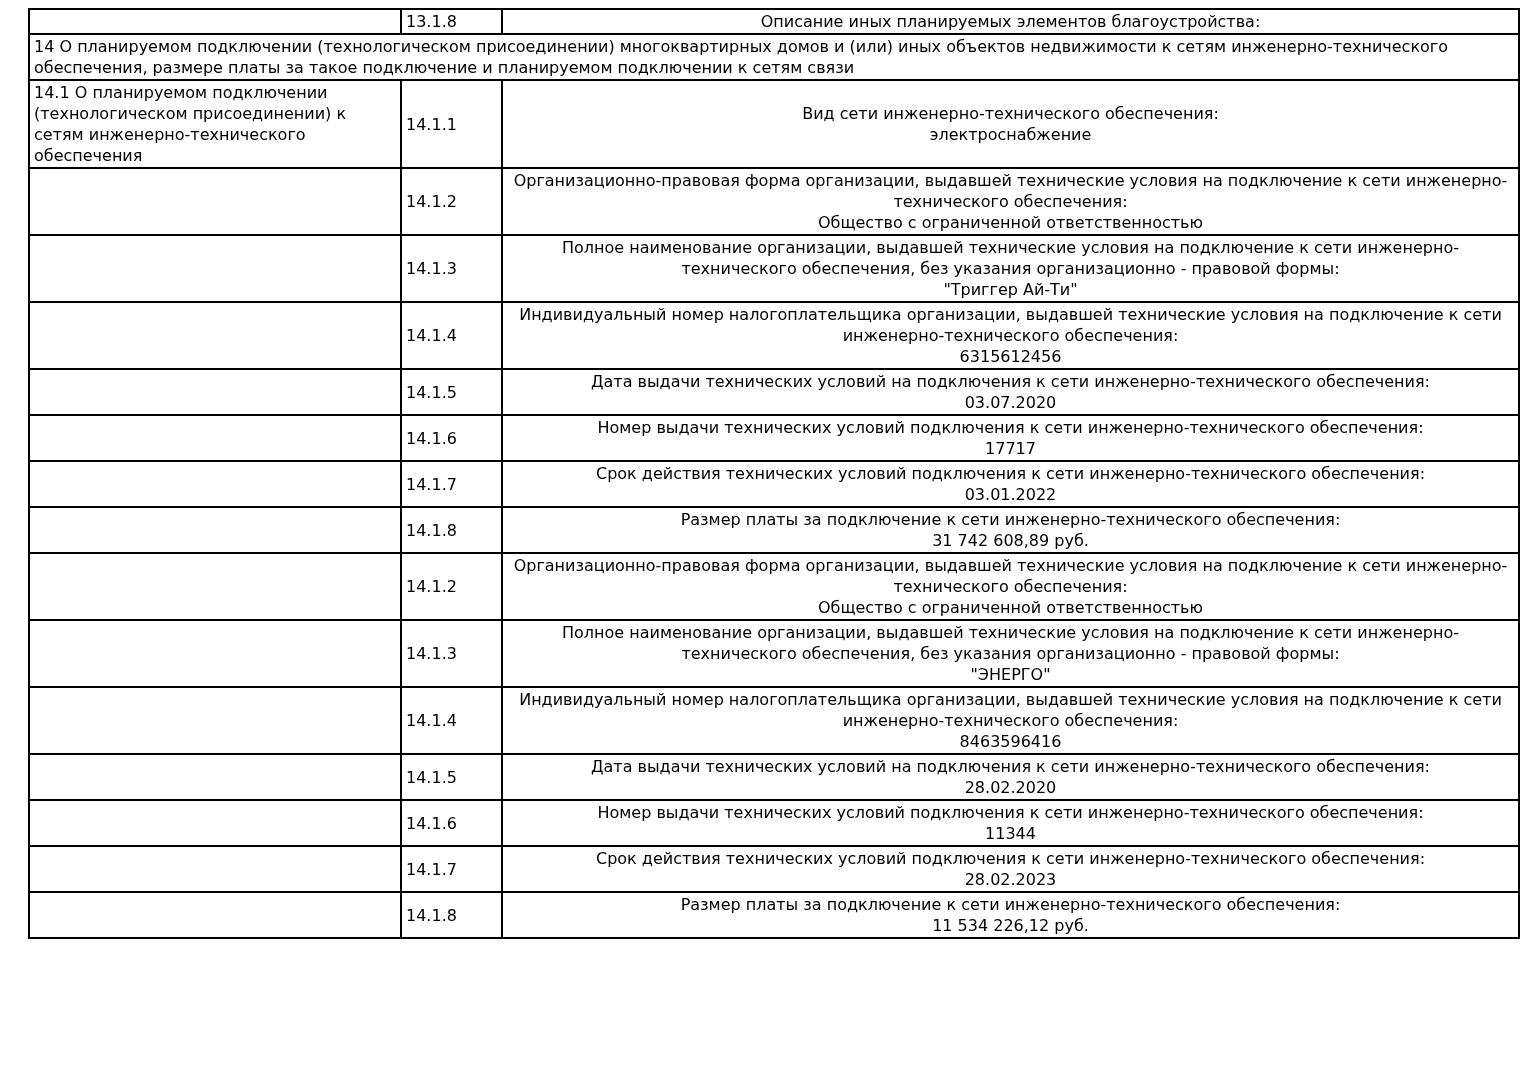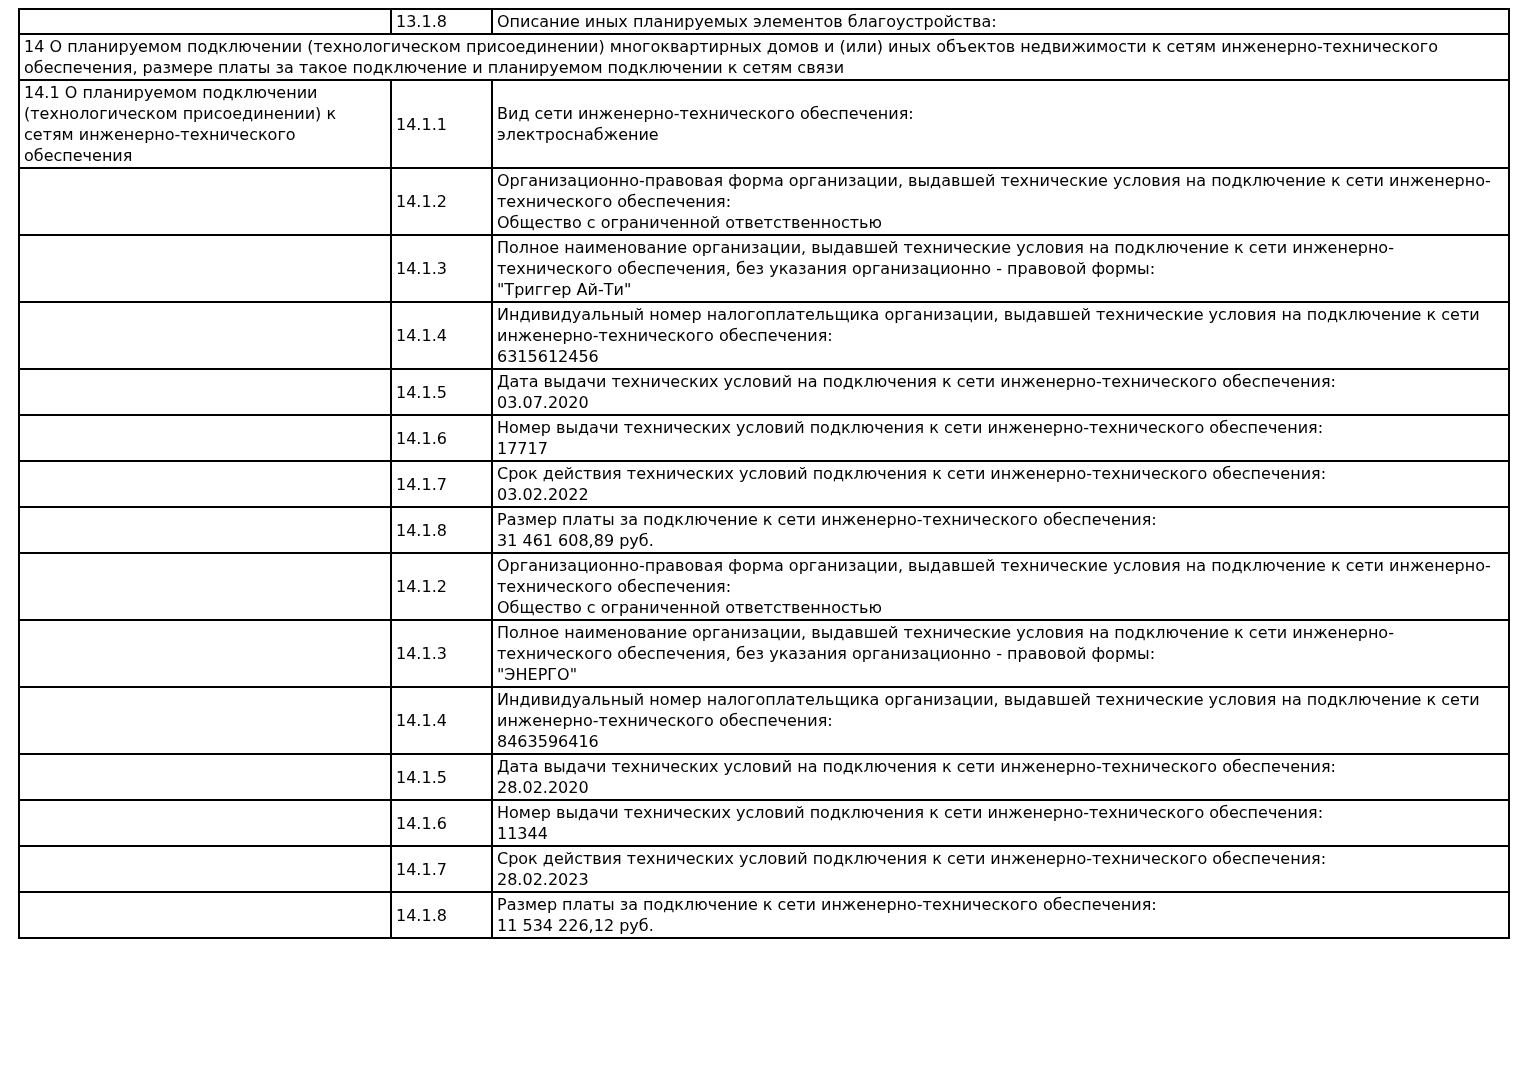--- a/index.html
+++ b/index.html
@@ -11,21 +11,21 @@
     position: relative;
     width: 1529px;
     height: 1080px;
     background: #ffffff;
     overflow: hidden;
     font-family: "DejaVu Sans", "Liberation Sans", sans-serif;
     color: #000000;
   }
   table.decl-table {
     position: absolute;
-    left: 18px;
+    left: 28px;
     top: 8px;
     width: 1492px;
     border-collapse: collapse;
     table-layout: fixed;
   }
   table.decl-table td {
     border: 2px solid #000000;
     font-size: 16px;
     line-height: 21px;
     padding: 1px 4px;
@@ -34,20 +34,21 @@
   }
   td.col-title {
     vertical-align: top;
     border-radius: 16px;
   }
   td.col-code {
     vertical-align: middle;
   }
   td.col-content {
     vertical-align: middle;
+    text-align: center;
   }
   td.sect-header {
     vertical-align: top;
     margin-left: 24px;
   }
   .value {
     font-weight: normal;
   }
   .value:empty {
     display: none;
@@ -119,29 +120,29 @@
           <td class="col-content">
             <div>Номер выдачи технических условий подключения к сети инженерно-технического обеспечения:</div>
             <div class="value">17717</div>
           </td>
         </tr>
         <tr>
           <td class="col-title"></td>
           <td class="col-code">14.1.7</td>
           <td class="col-content">
             <div>Срок действия технических условий подключения к сети инженерно-технического обеспечения:</div>
-            <div class="value">03.02.2022</div>
+            <div class="value">03.01.2022</div>
           </td>
         </tr>
         <tr>
           <td class="col-title"></td>
           <td class="col-code">14.1.8</td>
           <td class="col-content">
             <div>Размер платы за подключение к сети инженерно-технического обеспечения:</div>
-            <div class="value">31 461 608,89 руб.</div>
+            <div class="value">31 742 608,89 руб.</div>
           </td>
         </tr>
         <tr>
           <td class="col-title"></td>
           <td class="col-code">14.1.2</td>
           <td class="col-content">
             <div>Организационно-правовая форма организации, выдавшей технические условия на подключение к сети инженерно-технического обеспечения:</div>
             <div class="value">Общество с ограниченной ответственностью</div>
           </td>
         </tr>

